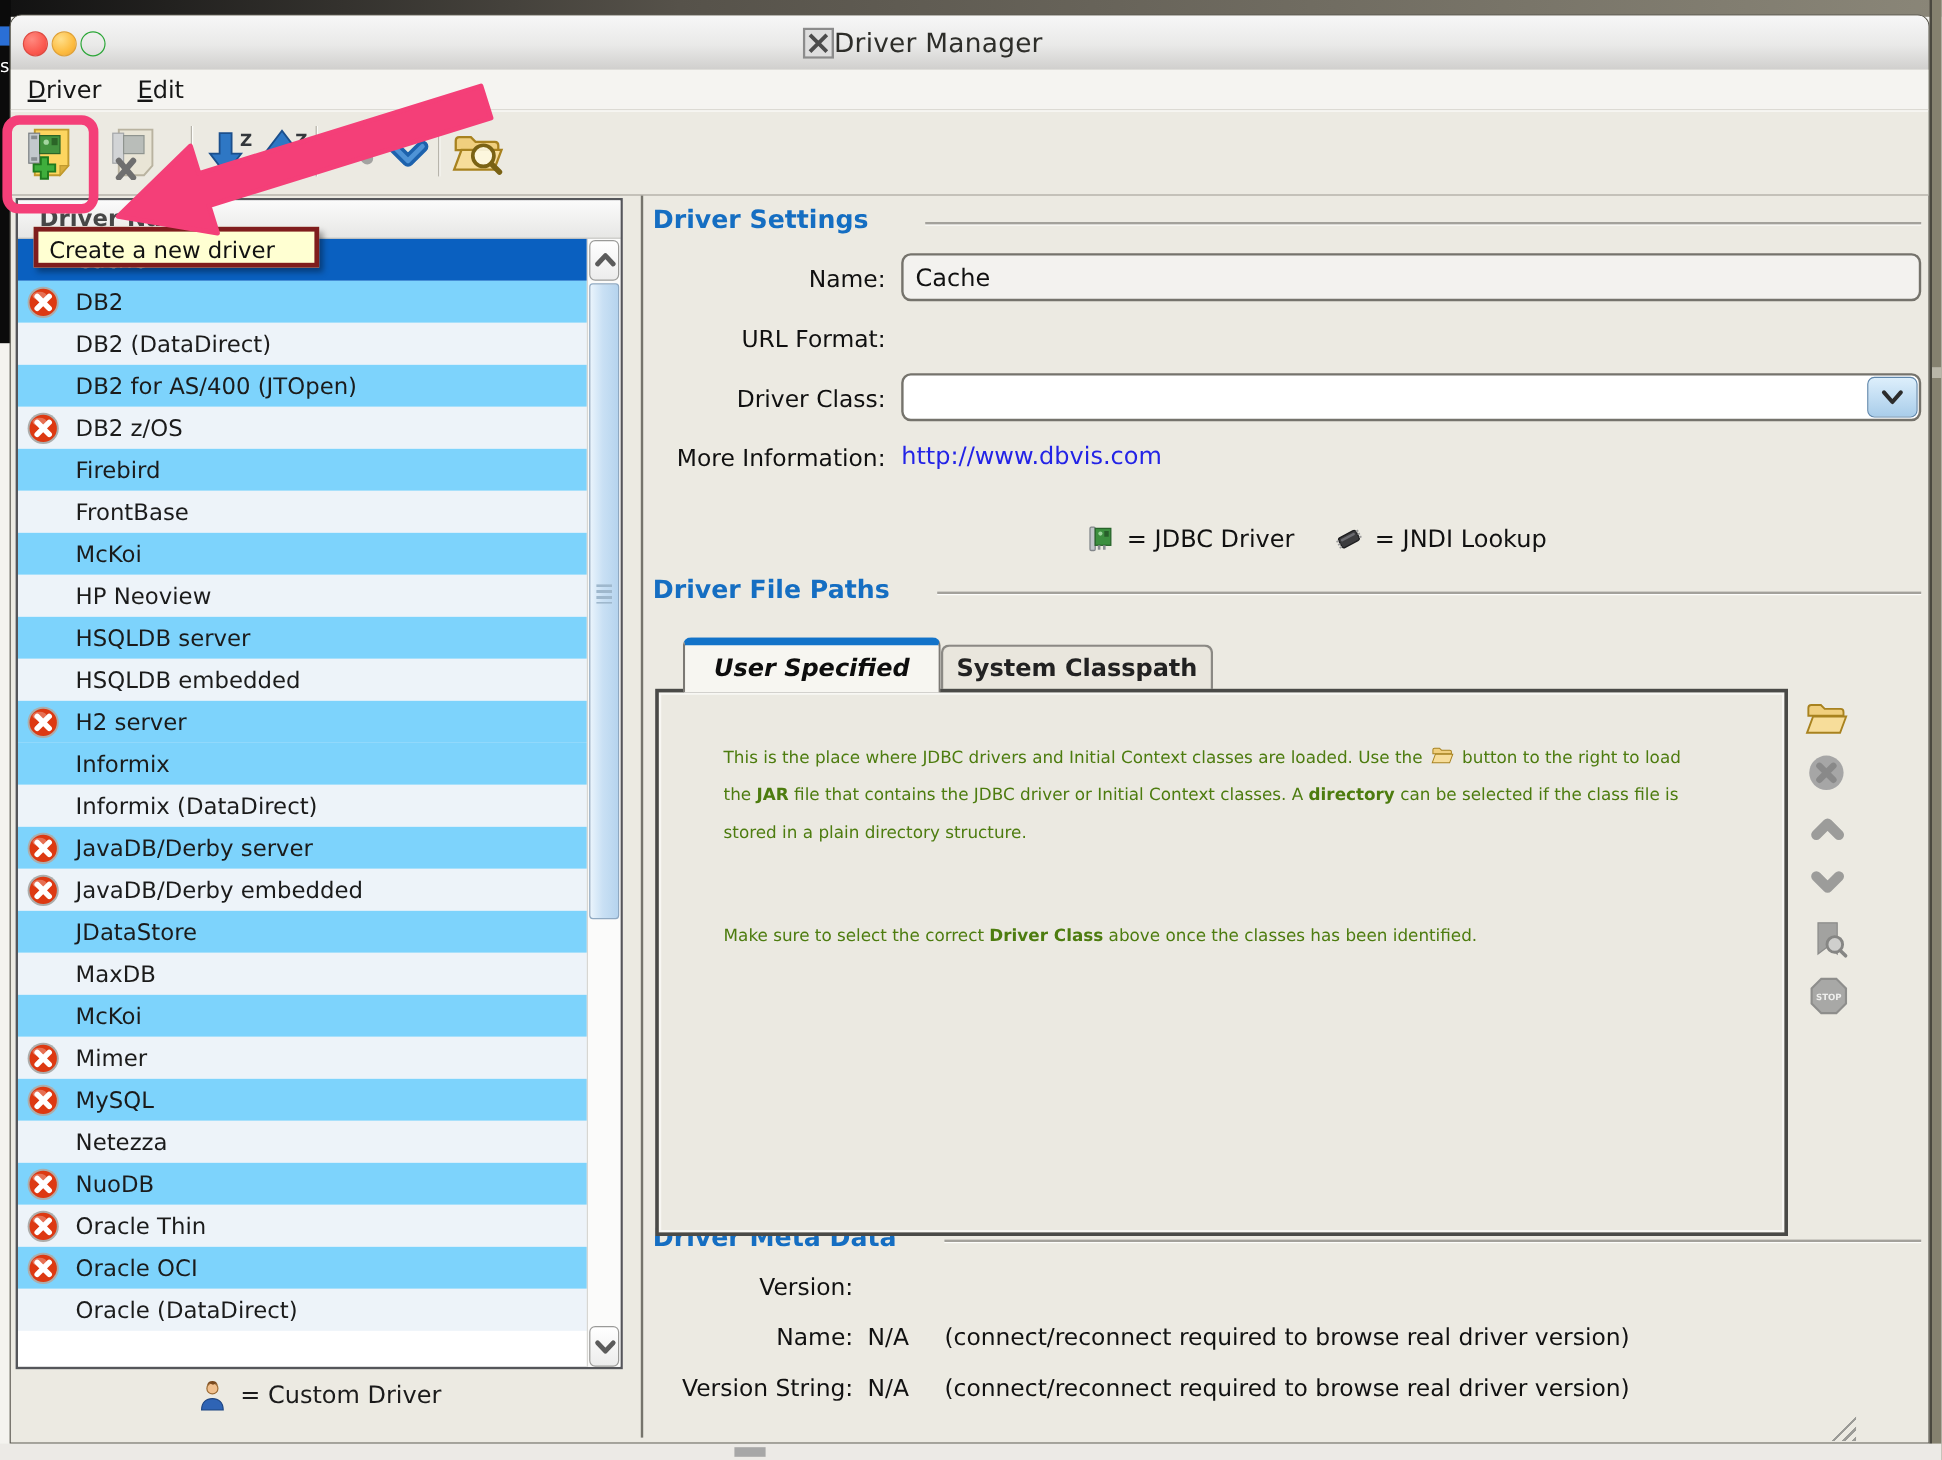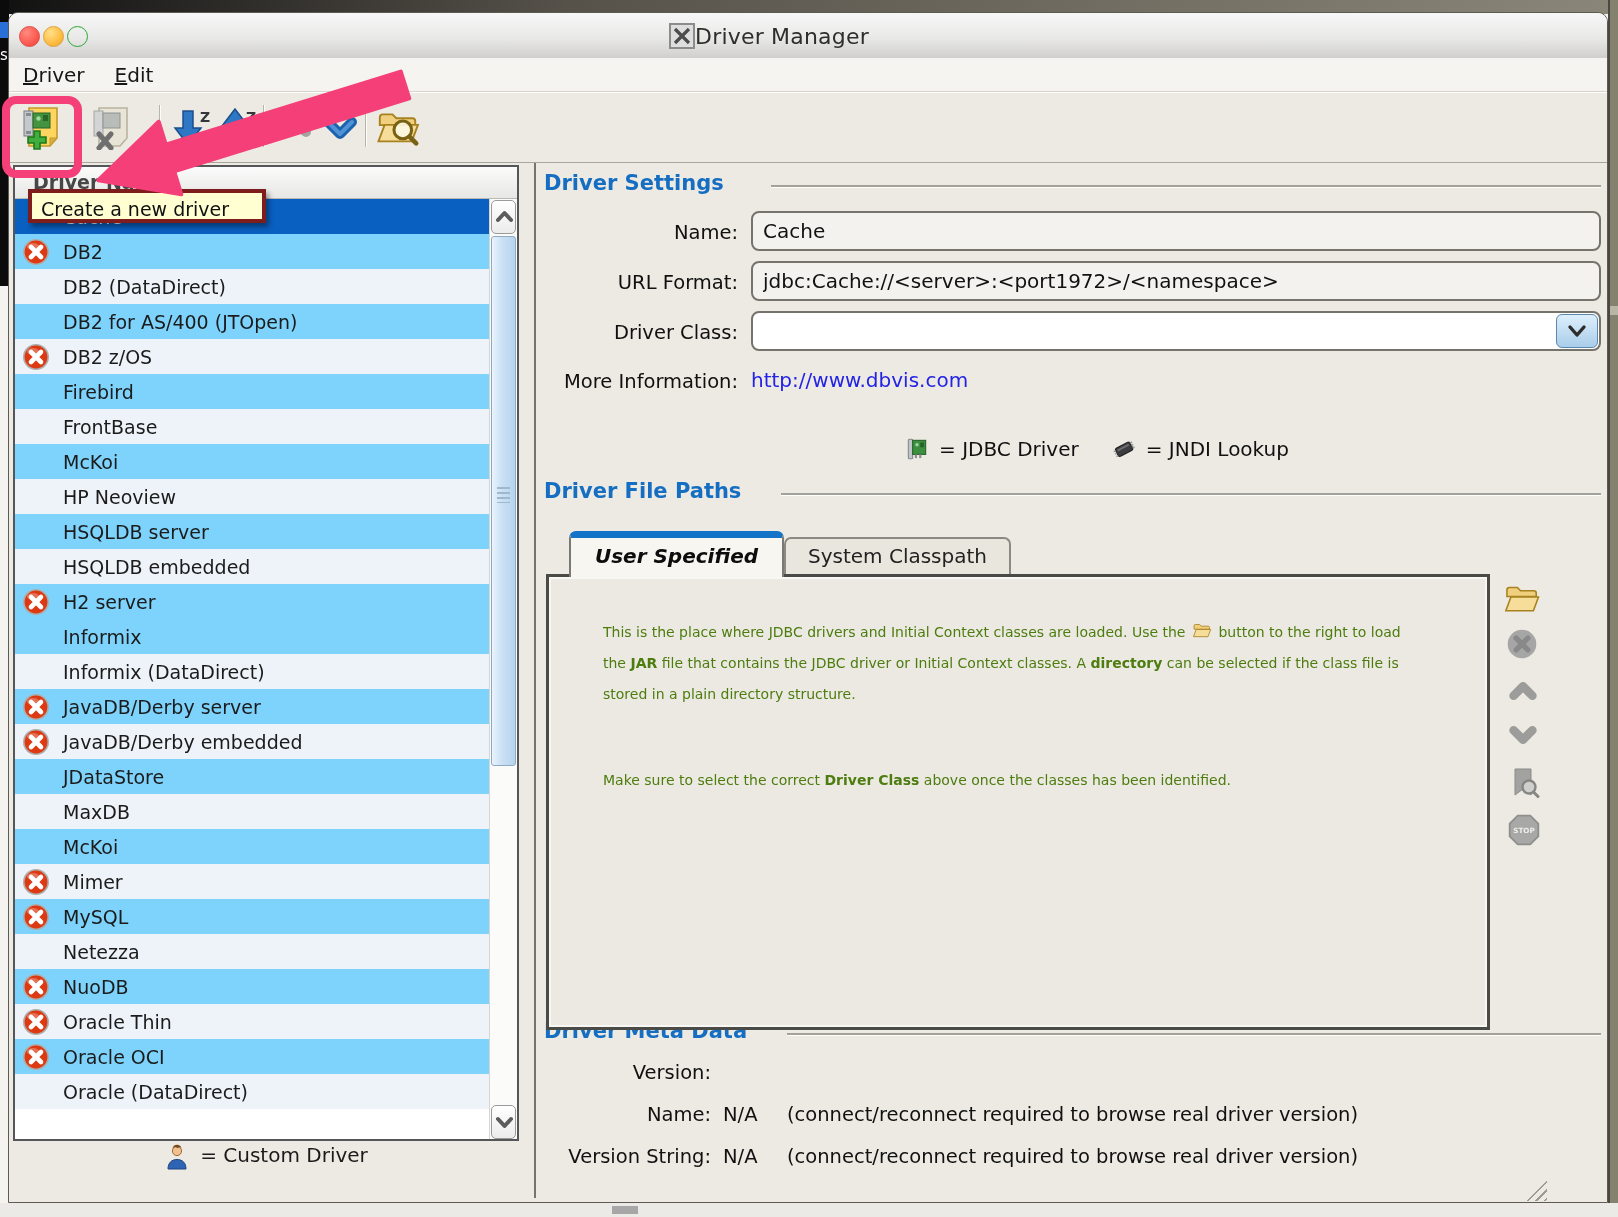--- a/index.html
+++ b/index.html
@@ -60,38 +60,38 @@
   .drv-label{font-size:19px;color:#1b1b1b;margin-left:11px;white-space:nowrap;}
 
   .vscroll{position:absolute;top:32px;right:0;bottom:0;width:27px;background:#fbfbfa;border-left:1px solid #d7d6d2;}
   .sbtn{position:absolute;left:1px;width:25px;height:34px;background:linear-gradient(#ffffff,#ececec);
     border:1px solid #9a9a98;border-radius:5px;box-sizing:border-box;}
   .sthumb{position:absolute;left:1px;top:37px;width:25px;height:530px;border:1px solid #8fa9c2;border-radius:3px;
     background:linear-gradient(to right,#eaf4fc,#c9e0f4 45%,#b6d4ee);box-sizing:border-box;}
   .sgrip{position:absolute;left:5px;top:250px;width:13px;height:16px;
     background:repeating-linear-gradient(#9fb8cd 0 2px,transparent 2px 5px);}
 
-  .legend-bar{left:4px;top:1130px;width:506px;height:38px;display:flex;justify-content:center;gap:10px;
+  .legend-bar{left:4px;top:1130px;width:506px;height:38px;display:flex;align-items:center;justify-content:center;gap:10px;
     font-size:20px;color:#1b1b1b;}
 
   .divider{left:525px;top:150px;width:2px;height:1035px;background:#76746c;}
 
   
   .sec-h{font-size:21px;font-weight:bold;color:#156ec2;white-space:nowrap;}
   .sec-rule{height:2px;background:#a3a19b;box-shadow:0 1px 0 #fdfdfb;}
   .flabel{font-size:19.5px;color:#101010;text-align:right;white-space:nowrap;}
   .tfield{position:absolute;height:40px;background:#f3f2ef;border:2px solid #75736c;border-radius:8px;
     box-sizing:border-box;font-family:"DejaVu Sans",sans-serif;font-size:20px;color:#111;padding:0 10px;outline:none;}
   .tfield.white{background:#fff;}
   .combo-btn{position:absolute;width:42px;height:34px;border:1px solid #5f87ac;border-radius:6px;
     background:linear-gradient(#ddeffc,#a9cdea);box-sizing:border-box;}
   .link{font-size:20px;color:#2323e6;text-decoration:none;}
   .legend-row{display:flex;align-items:center;justify-content:center;gap:9px;font-size:20px;color:#111;}
 
-  .tab{position:absolute;box-sizing:border-box;font-size:20px;text-align:center;}
+  .tab{position:absolute;box-sizing:border-box;font-size:20px;text-align:center;font-weight:bold;}
   .tab.active{background:#f7f6f1;border:2px solid #7b7974;border-bottom:none;border-top:7px solid #1273c9;
     border-radius:7px 7px 0 0;font-weight:bold;color:#0d0d0d;z-index:3;line-height:36px;font-style:italic;}
   .tab.inactive{background:#e9e6dd;border:2px solid #8b8984;border-bottom:none;border-radius:7px 7px 0 0;
     color:#222;line-height:34px;z-index:1;}
   .fp-panel{left:537px;top:561px;width:944px;height:456px;background:#ebe9e1;border:3px solid #4a4a47;
     box-sizing:border-box;z-index:2;box-shadow:inset 0 0 0 2px #f8f7f3;}
   .fp-text{position:absolute;left:54px;top:40px;width:810px;font-size:14px;line-height:31px;color:#4d7c0f;}
   .fp-text b{font-weight:bold;}
   .inline-icon{display:inline-block;width:24px;height:20px;vertical-align:-3px;}
   .side-icon{position:absolute;width:38px;height:38px;}
@@ -390,21 +390,20 @@
 
   <div class="abs divider"></div>
 
   <div class="abs sec-h" style="left:535px;top:158px;">Driver Settings</div>
   <div class="abs sec-rule" style="left:762px;top:172px;width:830px;"></div>
 
   <div class="abs flabel" style="left:479px;top:208px;width:250px;">Name:</div>
   <input class="tfield" style="left: 742px; top: 198px; width: 850px;" readonly="" value="Cache">
 
   <div class="abs flabel" style="left:479px;top:258px;width:250px;">URL Format:</div>
-  <input class="tfield" style="left: 742px; top: 248px; width: 850px;" readonly="" value="jdbc:Cache://&lt;server&gt;:&lt;port1972&gt;/&lt;namespace&gt;">
 
   <div class="abs flabel" style="left:479px;top:308px;width:250px;">Driver Class:</div>
   <input class="tfield white" style="left: 742px; top: 298px; width: 850px;" readonly="" value="">
   <div class="combo-btn" style="left:1547px;top:301px;">
     <svg width="40" height="32" viewBox="0 0 40 32">
       <path d="M13 12 L20 20 L27 12" stroke="#2c2c2c" stroke-width="3.4" fill="none" stroke-linecap="round" stroke-linejoin="round"></path>
     </svg>
   </div>
 
   <div class="abs flabel" style="left:479px;top:357px;width:250px;">More Information:</div>

